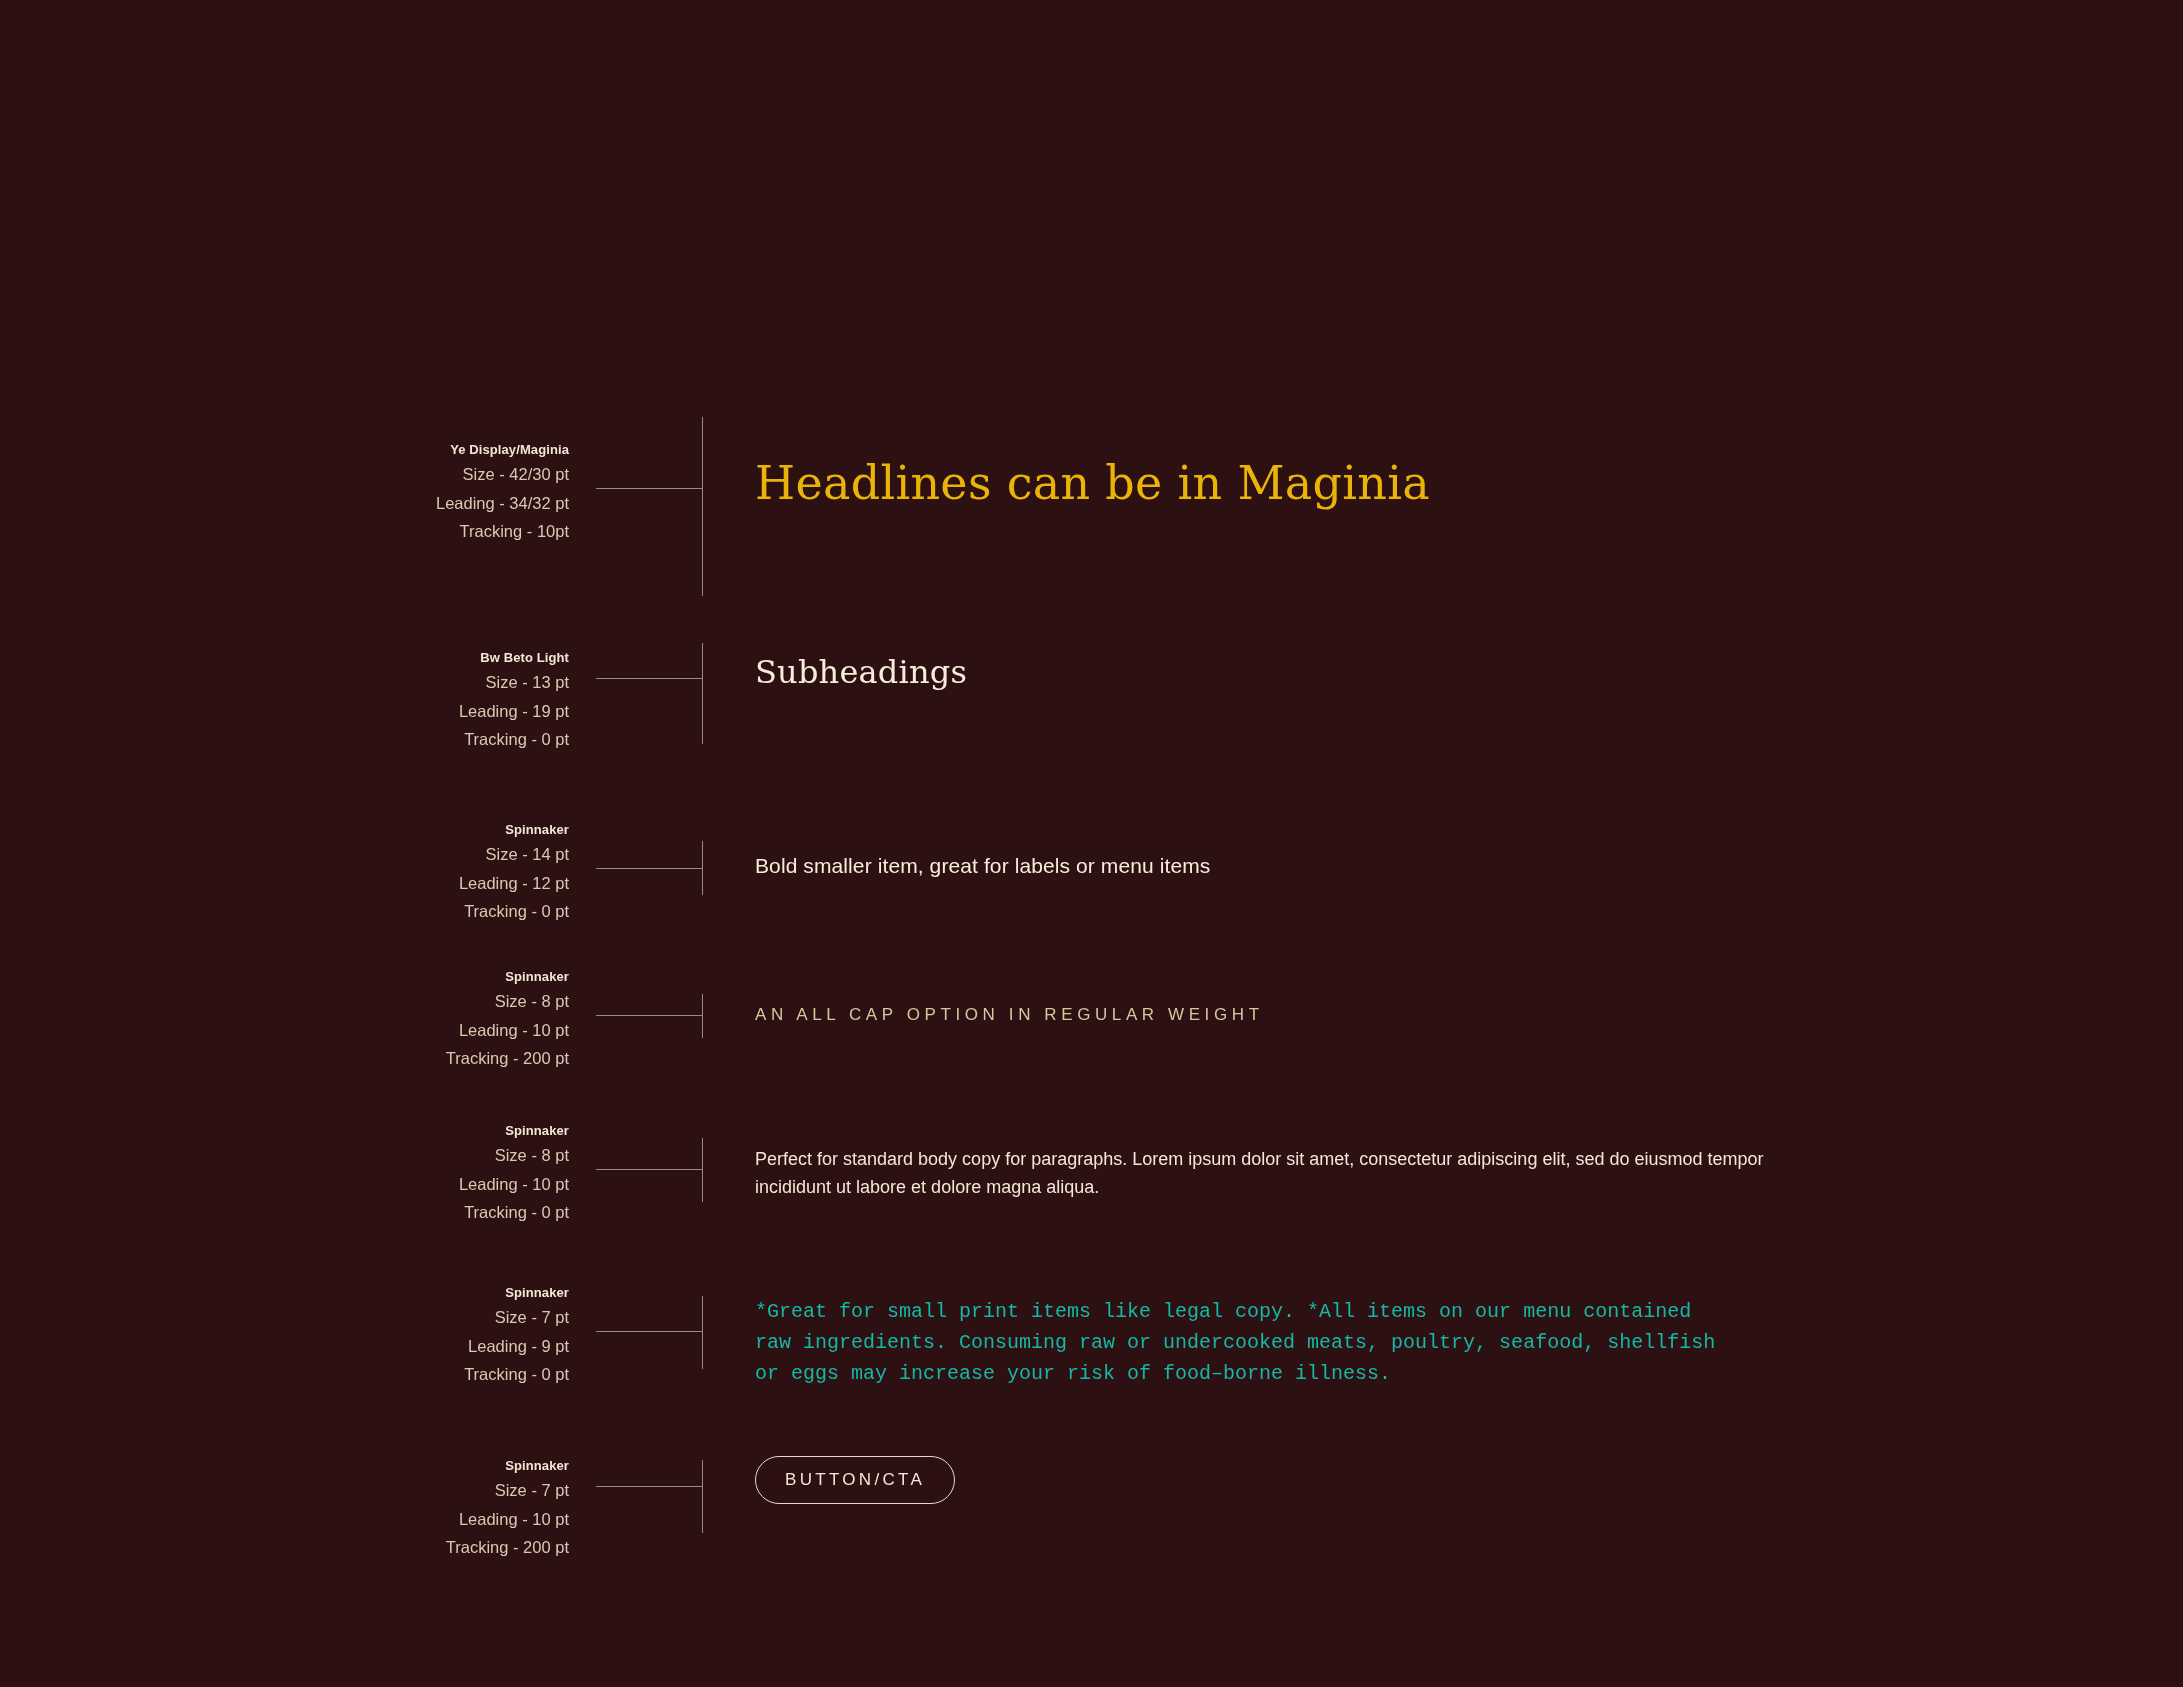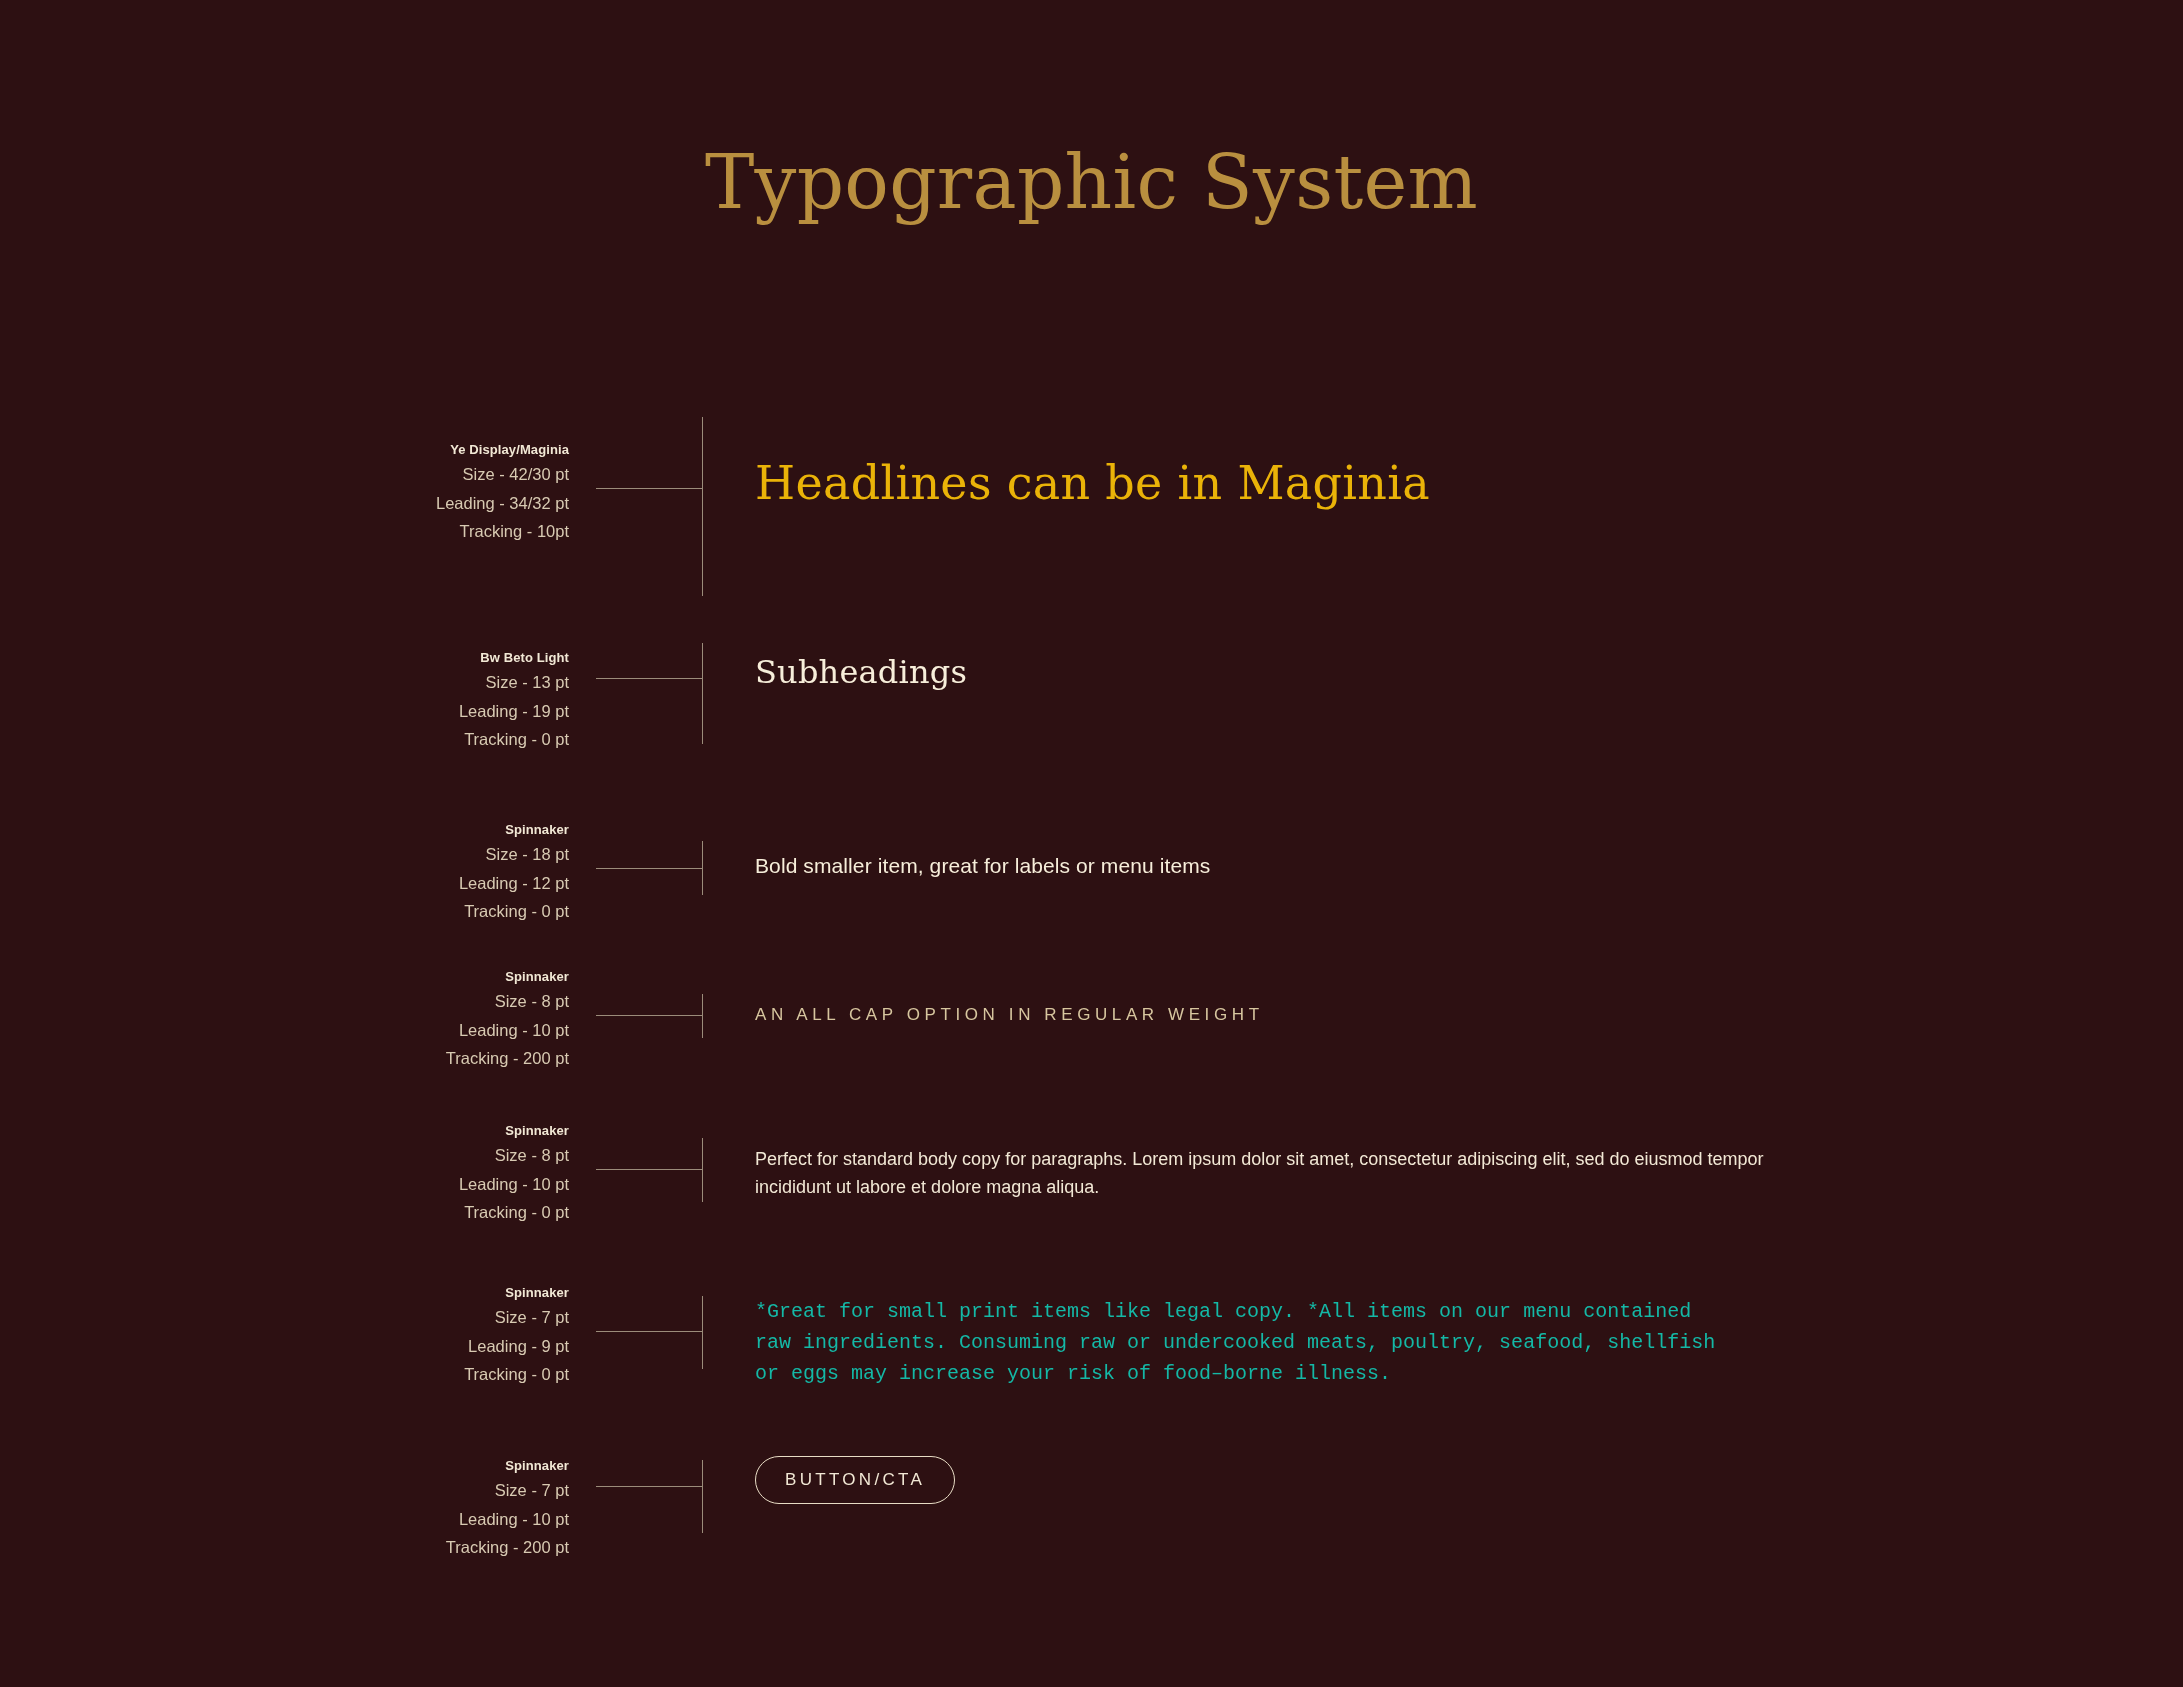--- a/index.html
+++ b/index.html
@@ -174,21 +174,20 @@
     text-transform: uppercase;
     white-space: nowrap;
     background: transparent;
   }
 </style>
 </head>
 <body>
 
 <div id="page">
 
-  <div class="page-title">Typographic System</div>
 
   <div class="rows">
 
     <div class="row" style="top:440px;">
       <div class="spec">
         <div class="spec-name">Ye Display/Maginia</div>
         <div class="spec-line">Size - 42/30 pt</div>
         <div class="spec-line">Leading - 34/32 pt</div>
         <div class="spec-line">Tracking -  10pt</div>
       </div>
@@ -213,21 +212,21 @@
         <div class="vbar" style="left:106px; top:-5.3px; height:101px;"></div>
       </div>
       <div class="sample">
         <div class="s-subheading" style="margin-top:4.6px;">Subheadings</div>
       </div>
     </div>
 
     <div class="row" style="top:820px;">
       <div class="spec">
         <div class="spec-name">Spinnaker</div>
-        <div class="spec-line">Size - 18 pt</div>
+        <div class="spec-line">Size - 14 pt</div>
         <div class="spec-line">Leading - 12 pt</div>
         <div class="spec-line">Tracking - 0 pt</div>
       </div>
       <div class="connector">
         <div class="hbar" style="top:48px; width:106px;"></div>
         <div class="vbar" style="left:106px; top:21px; height:54px;"></div>
       </div>
       <div class="sample">
         <div class="s-bold-small" style="margin-top:34px;">Bold smaller item, great for labels or menu items</div>
       </div>

